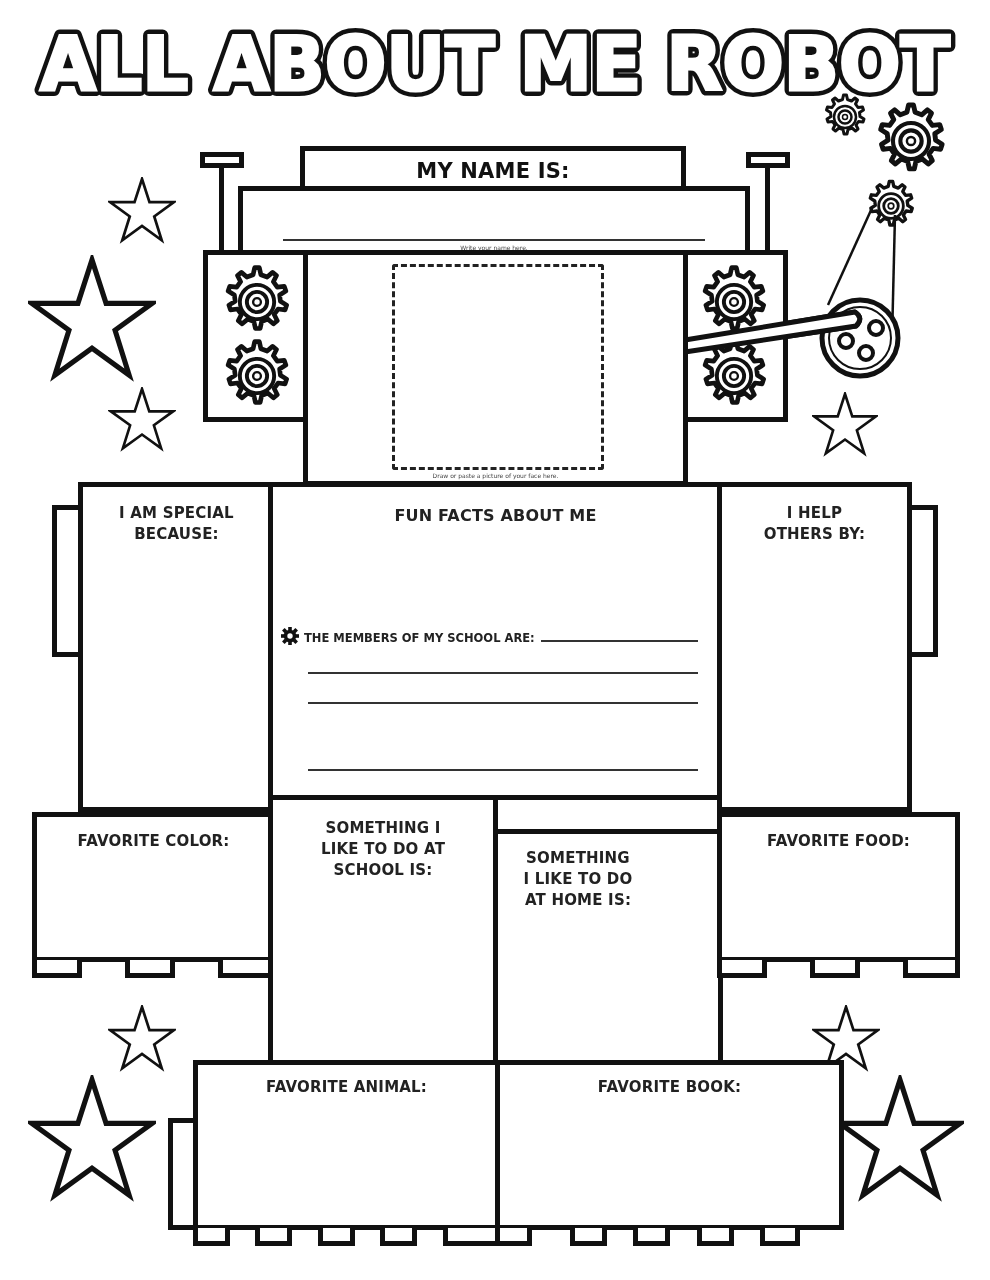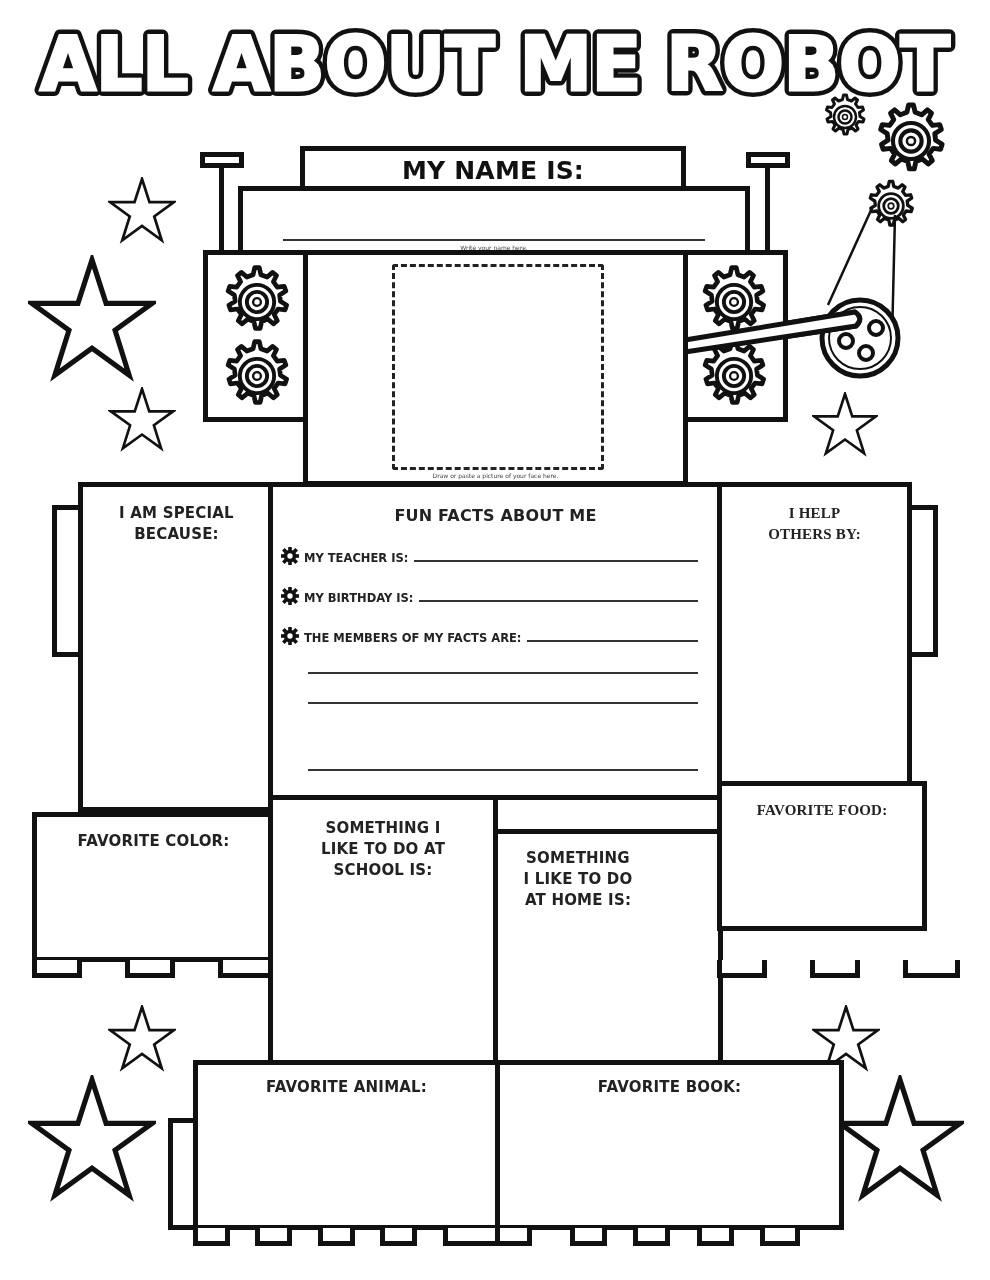--- a/index.html
+++ b/index.html
@@ -99,21 +99,21 @@
 <svg class="abs" style="left:836px;top:1075px;" width="128" height="130" viewBox="0 0 100 100">
     <use href="#star"></use>
   </svg>
 
 <div class="abs" style="left:200px;top:152px;width:44px;height:16px;border:5px solid #111;background:#fff;"></div>
 <div class="abs" style="left:219px;top:166px;width:5px;height:88px;background:#111;"></div>
 <div class="abs" style="left:746px;top:152px;width:44px;height:16px;border:5px solid #111;background:#fff;"></div>
 <div class="abs" style="left:765px;top:166px;width:5px;height:88px;background:#111;"></div>
 
 <div class="box" style="left:300px;top:146px;width:386px;height:46px;">
-  <div class="lbl" style="top:7px;font-size:25px;line-height:26px;color:#111;">MY NAME IS:</div>
+  <div class="lbl" style="top:7px;font-size:21px;line-height:26px;color:#111;">MY NAME IS:</div>
 </div>
 <div class="box" style="left:238px;top:186px;width:512px;height:70px;">
   <div class="abs" style="left:40px;right:40px;top:48px;border-bottom:2px solid #333;"></div>
   <div class="tiny" style="top:53px;">Write your name here.</div>
 </div>
 
 <div class="box" style="left:203px;top:250px;width:108px;height:172px;">
   <svg class="abs" style="left:10px;top:8px;" width="78" height="78" viewBox="0 0 100 100">
       <use href="#gear"></use>
     </svg>
@@ -141,47 +141,33 @@
 <div class="abs" style="left:52px;top:505px;width:32px;height:152px;border:5px solid #111;background:#fff;"></div>
 <div class="abs" style="left:906px;top:505px;width:32px;height:152px;border:5px solid #111;background:#fff;"></div>
 
 <div class="box" style="left:78px;top:482px;width:197px;height:330px;">
   <div class="lbl" style="top:16px;">I AM SPECIAL
 BECAUSE:</div>
 </div>
 <div class="box" style="left:268px;top:482px;width:455px;height:318px;">
   <div class="lbl" style="top:18px;font-size:16px;">FUN FACTS ABOUT ME</div>
 
-  <div class="fact" style="top:60px;">
-    <svg class="gear" viewBox="0 0 20 20">
-        <use href="#gearSolid"></use>
-      </svg>
-    <span class="txt">MY TEACHER IS:</span>
-    <span class="line"></span>
-  </div>
-  <div class="fact" style="top:100px;">
-    <svg class="gear" viewBox="0 0 20 20">
-        <use href="#gearSolid"></use>
-      </svg>
-    <span class="txt">MY BIRTHDAY IS:</span>
-    <span class="line"></span>
-  </div>
   <div class="fact" style="top:140px;">
     <svg class="gear" viewBox="0 0 20 20">
         <use href="#gearSolid"></use>
       </svg>
-    <span class="txt">THE MEMBERS OF MY FACTS ARE:</span>
+    <span class="txt">THE MEMBERS OF MY SCHOOL ARE:</span>
     <span class="line"></span>
   </div>
   <div class="line-only" style="top:185px;"></div>
   <div class="line-only" style="top:215px;"></div>
   <div class="line-only" style="top:282px;"></div>
 </div>
 <div class="box" style="left:717px;top:482px;width:195px;height:330px;">
-  <div class="lbl" style="top:16px;font-family:Liberation Serif, serif;">I HELP
+  <div class="lbl" style="top:16px;">I HELP
 OTHERS BY:</div>
 </div>
 
 <div class="box" style="left:32px;top:812px;width:243px;height:150px;">
   <div class="lbl" style="top:14px;">FAVORITE COLOR:</div>
 </div>
 <div class="foot" style="left:32px;top:960px;width:50px;"></div>
 <div class="foot" style="left:125px;top:960px;width:50px;"></div>
 <div class="foot" style="left:218px;top:960px;width:57px;"></div>
 
@@ -189,21 +175,21 @@
   <div class="lbl" style="top:18px;">SOMETHING I
 LIKE TO DO AT
 SCHOOL IS:</div>
 </div>
 <div class="box" style="left:493px;top:829px;width:230px;height:275px;">
   <div class="lbl" style="top:14px;left:0;right:60px;">SOMETHING
 I LIKE TO DO
 AT HOME IS:</div>
 </div>
 
-<div class="box" style="left:717px;top:781px;width:210px;height:150px;font-family:Liberation Serif, serif;">
+<div class="box" style="left:717px;top:812px;width:243px;height:150px;">
   <div class="lbl" style="top:14px;">FAVORITE FOOD:</div>
 </div>
 <div class="foot" style="left:717px;top:960px;width:50px;"></div>
 <div class="foot" style="left:810px;top:960px;width:50px;"></div>
 <div class="foot" style="left:903px;top:960px;width:57px;"></div>
 
 <div class="abs" style="left:168px;top:1118px;width:32px;height:112px;border:5px solid #111;background:#fff;"></div>
 <div class="abs" style="left:792px;top:1118px;width:32px;height:112px;border:5px solid #111;background:#fff;"></div>
 
 <div class="box" style="left:193px;top:1060px;width:307px;height:170px;">

